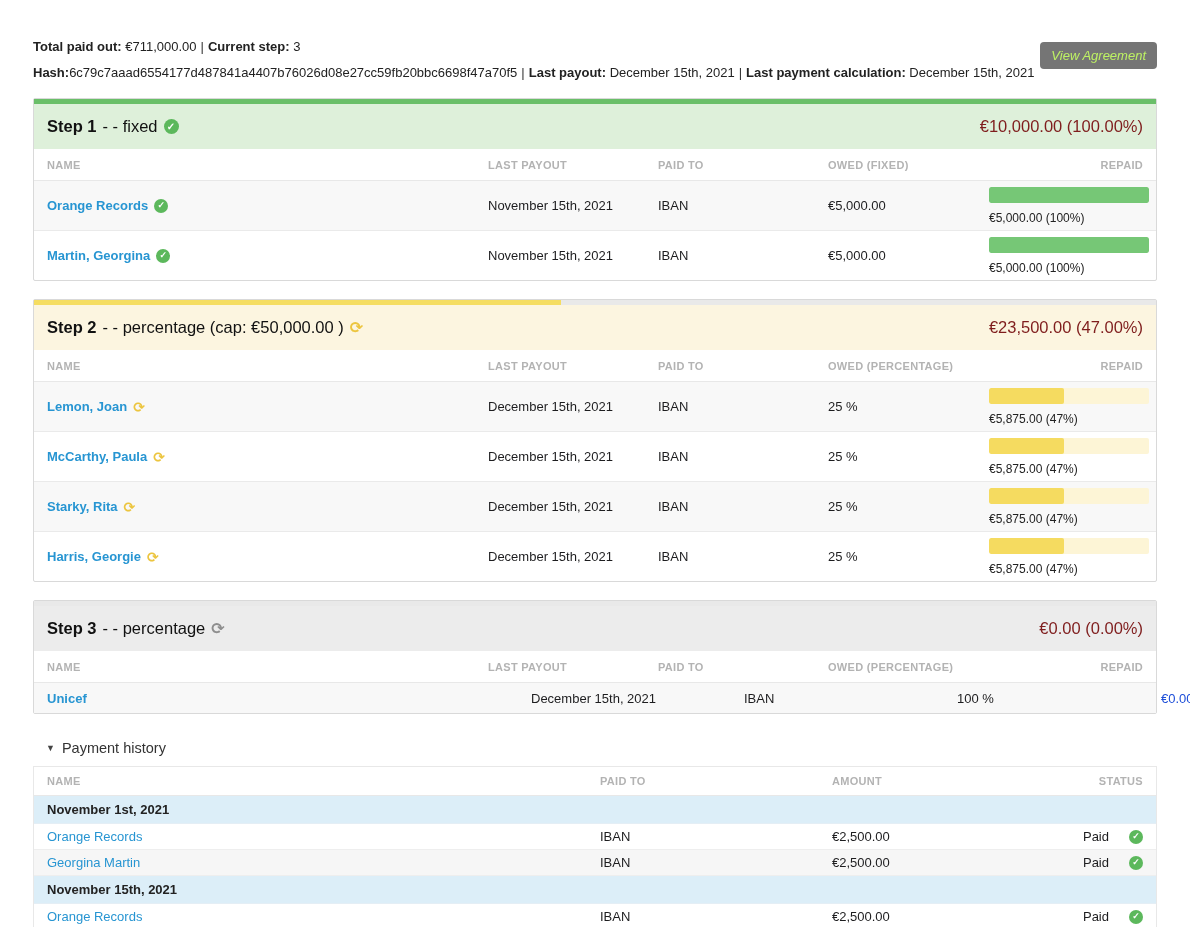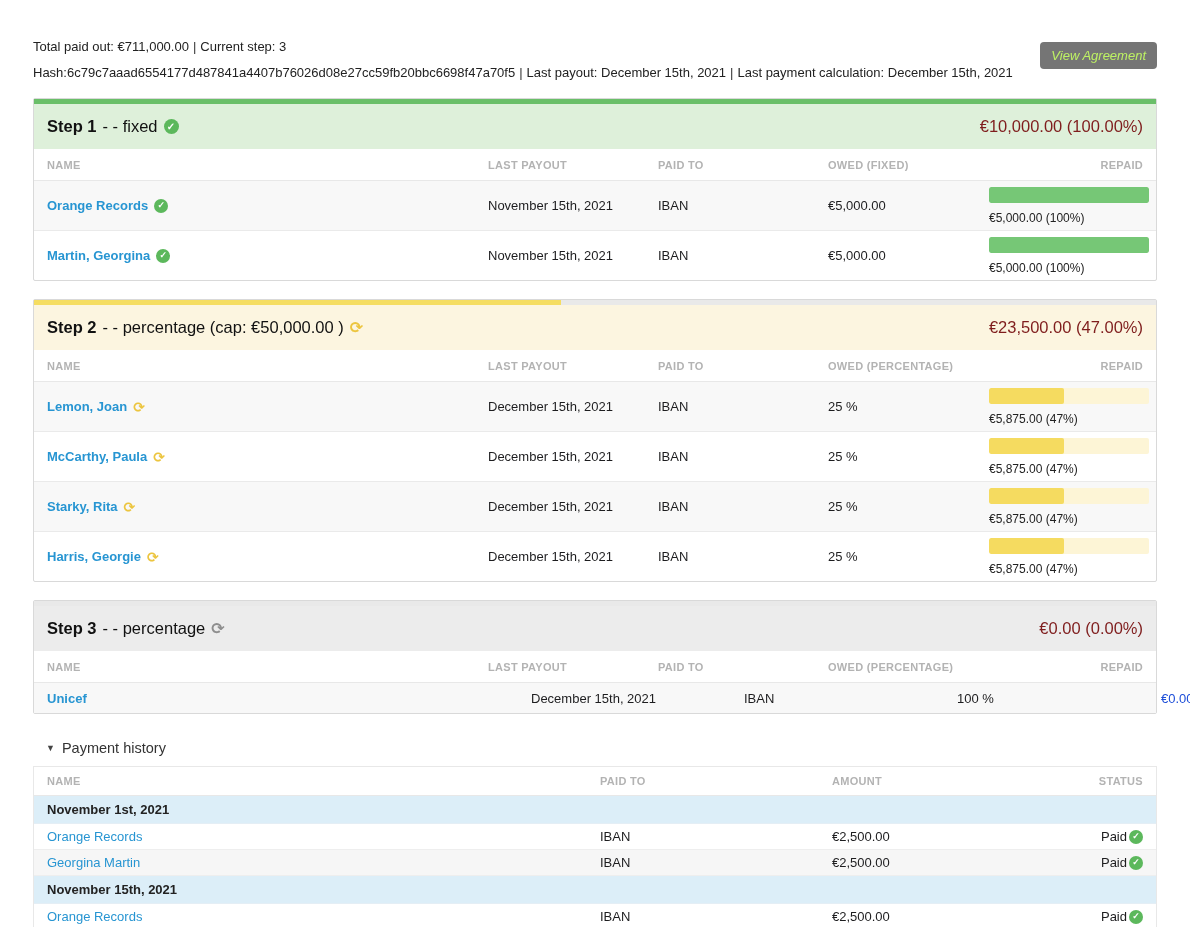--- a/index.html
+++ b/index.html
@@ -3,21 +3,21 @@
 <meta charset="utf-8">
 <style>
   * { box-sizing: border-box; margin: 0; padding: 0; }
   html, body { width: 1190px; height: 927px; overflow: hidden; background: #fff; }
   body { font-family: "Liberation Sans", sans-serif; color: #1d1d1f; }
   .page { padding: 28px 33px 0 33px; position: relative; }
 
   
   h1 { font-size: 26px; font-weight: 600; letter-spacing: -0.2px; color: #111; }
   .meta-line { font-size: 13px; margin-top: 11px; color: #222; }
-  .meta-line b { font-weight: 400; }
+  .meta-line b { font-weight: 700; }
   .meta-line .sep { margin: 0 4px; color: #333; }
   .btn-gray {
     position: absolute; top: 42px; right: 33px;
     background: #757575; color: #bef264; border: none; border-radius: 4px;
     font-size: 13px; font-family: "Liberation Sans", sans-serif;
     padding: 6px 11px; cursor: pointer; font-style: italic;
   }
 
   
   .card { border: 1px solid #d9d9d9; border-radius: 2px; margin-top: 18px; }
@@ -74,21 +74,21 @@
   .ph-head { font-size: 11px; font-weight: 700; color: #b3b3b3; letter-spacing: 0.3px;
     padding: 8px 0 8px 0; border-bottom: 1px solid #e8e8e8; }
   .ph-head > div:first-child { padding-left: 13px; }
   .ph-head .h-right { text-align: right; padding-right: 13px; }
   .ph-group { background: #dceef8; font-size: 13px; font-weight: 700; color: #222;
     padding: 6px 0 6px 13px; border-bottom: 1px solid #e4eef5; }
   .ph-row { font-size: 13px; min-height: 26px; border-bottom: 1px solid #eee; }
   .ph-row.stripe { background: #f6f6f6; }
   .ph-row > div:first-child { padding-left: 13px; }
   .ph-row a { color: #2795d2; text-decoration: none; cursor: pointer; }
-  .status-cell { display: flex; align-items: center; justify-content: flex-end; gap: 2px; padding-right: 13px; }
+  .status-cell { display: flex; align-items: center; justify-content: flex-end; gap: 20px; padding-right: 13px; }
 </style>
 </head>
 <body>
 
 <div class="page">
 
   <button class="btn-gray">View Agreement</button>
 
   <div class="meta-line"><b>Total paid out:</b> <span>€711,000.00</span><span class="sep">|</span><b>Current step:</b> <span>3</span></div>
 

